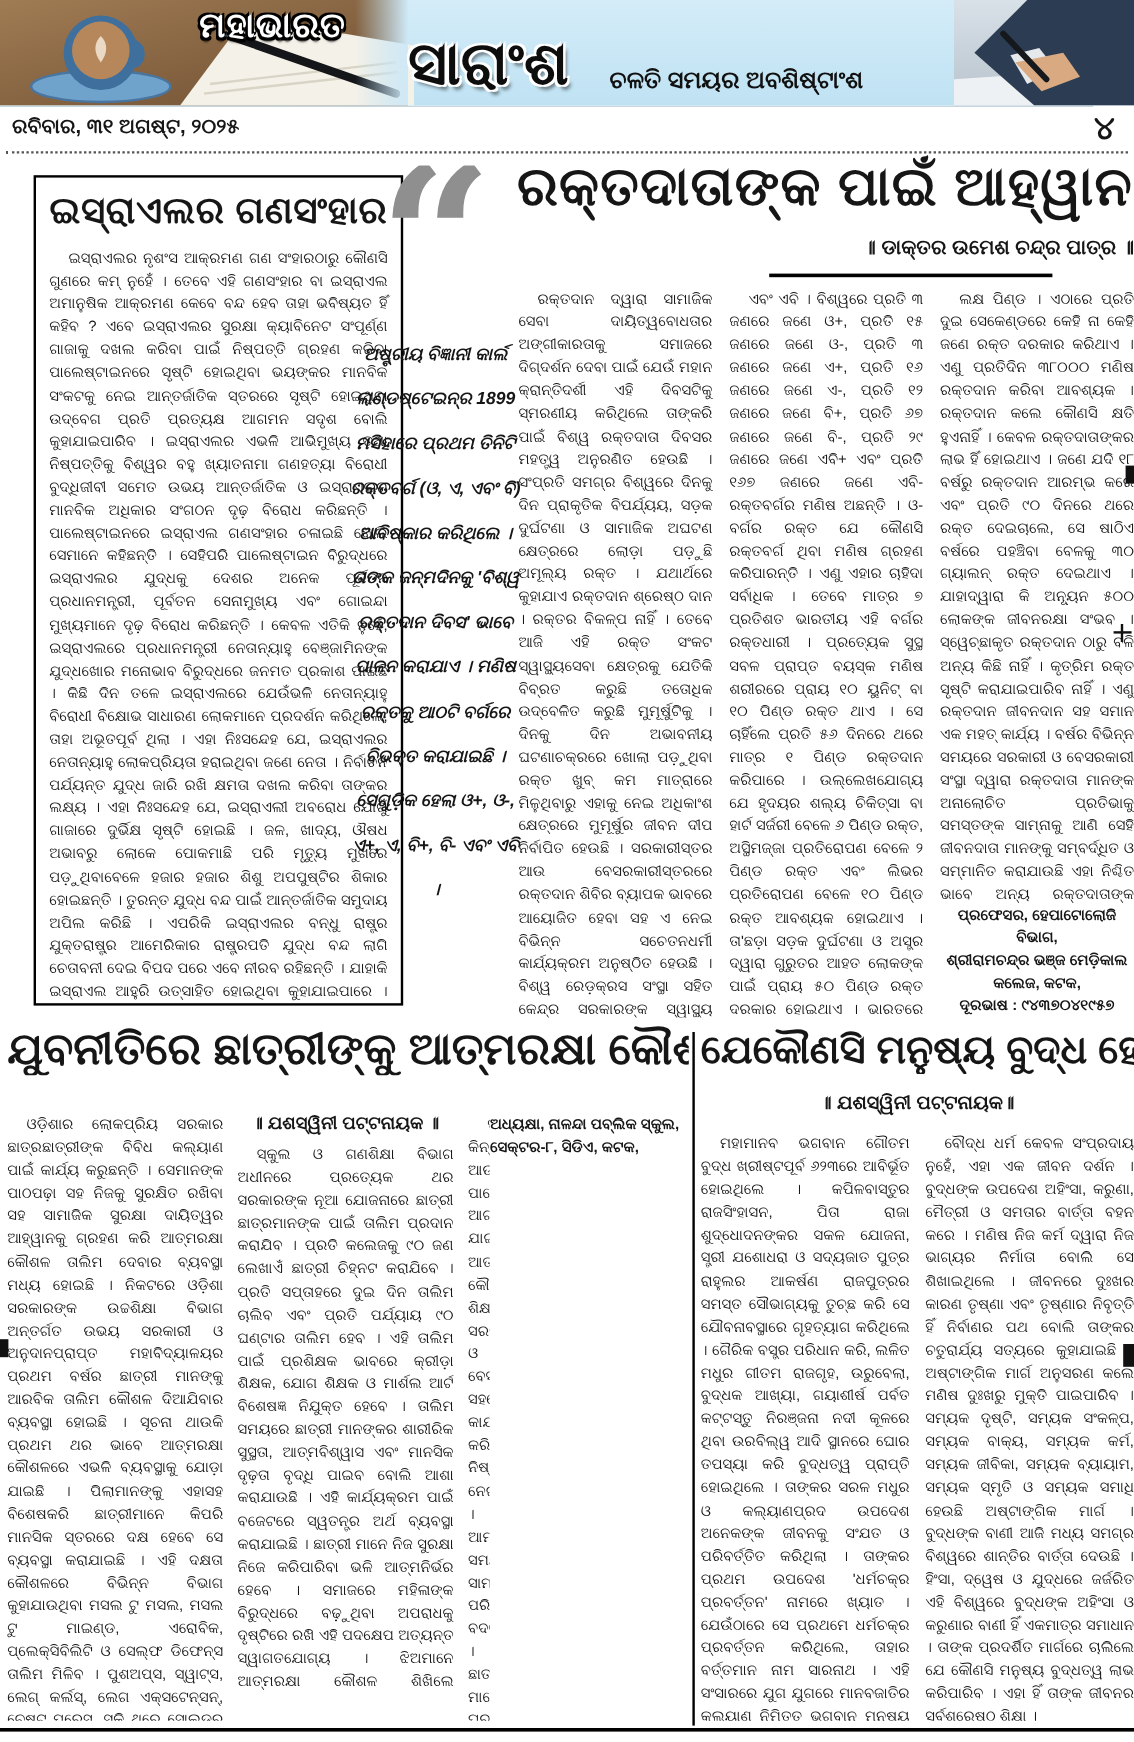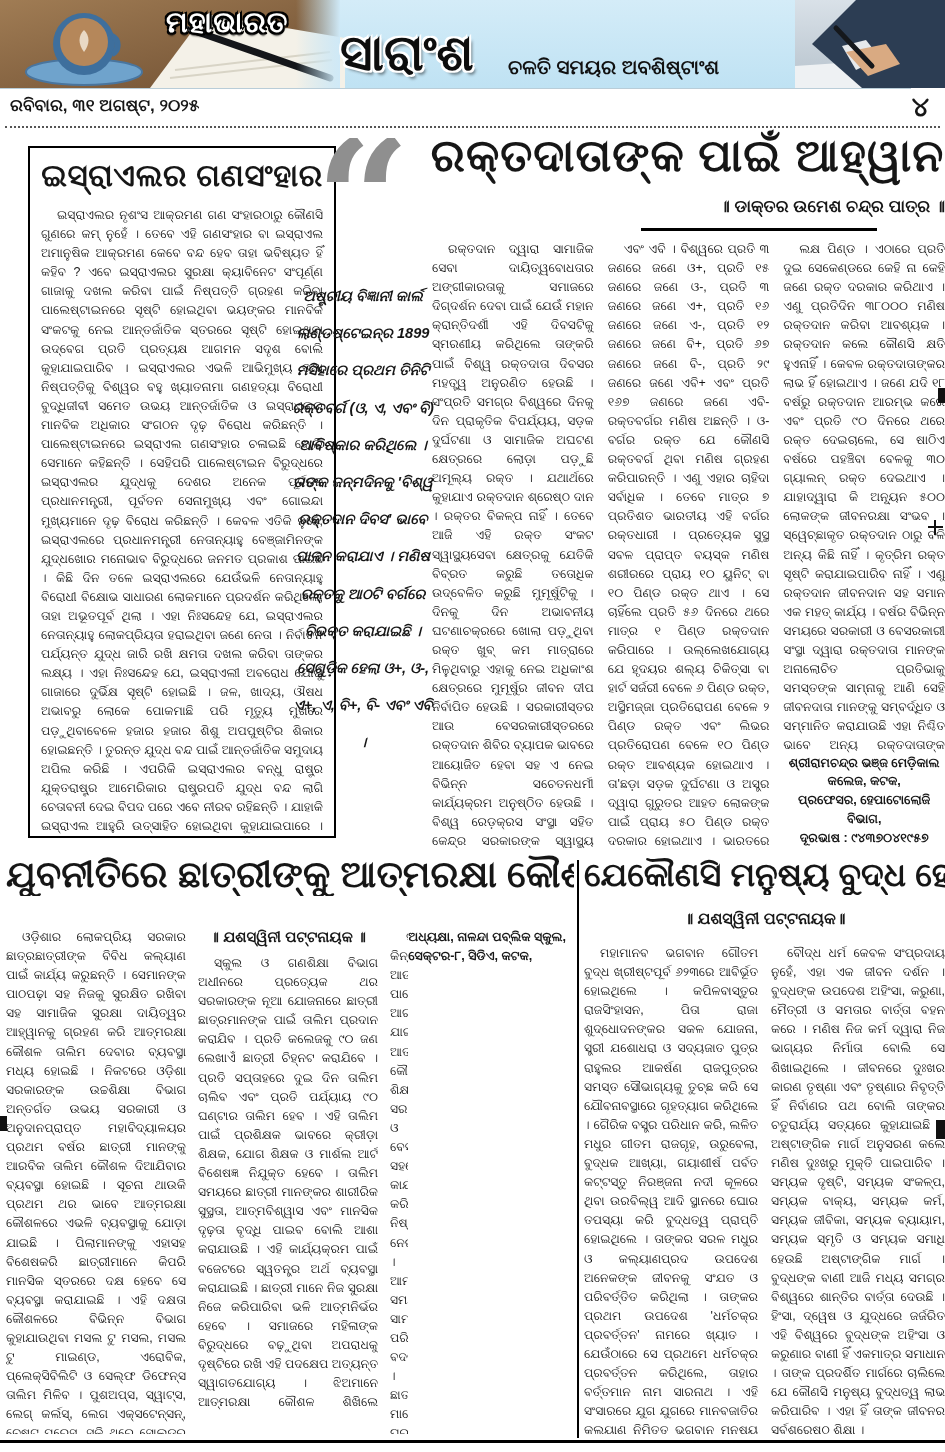--- a/index.html
+++ b/index.html
@@ -137,22 +137,22 @@
 
   <div class="blood-headline">ରକ୍ତଦାତାଙ୍କ ପାଇଁ ଆହ୍ୱାନ</div>
   <div class="blood-byline">॥ ଡାକ୍ତର ଉମେଶ ଚନ୍ଦ୍ର ପାତ୍ର ॥</div>
   <div class="blood-rule"></div>
   <div class="cols blood-cols">
     <div class="col body-text">ରକ୍ତଦାନ ଦ୍ୱାରା ସାମାଜିକ ସେବା ଦାୟିତ୍ୱବୋଧତାର ଅଙ୍ଗୀକାରତାକୁ ସମାଜରେ ଦିଗ୍‌ଦର୍ଶନ ଦେବା ପାଇଁ ଯେଉଁ ମହାନ କ୍ରାନ୍ତିଦର୍ଶୀ ଏହି ଦିବସଟିକୁ ସ୍ମରଣୀୟ କରିଥିଲେ ତାଙ୍କରି ପାଇଁ ବିଶ୍ୱ ରକ୍ତଦାତା ଦିବସର ମହତ୍ତ୍ୱ ଅନୁରଣିତ ହେଉଛି । ସଂପ୍ରତି ସମଗ୍ର ବିଶ୍ୱରେ ଦିନକୁ ଦିନ ପ୍ରାକୃତିକ ବିପର୍ଯ୍ୟୟ, ସଡ଼କ ଦୁର୍ଘଟଣା ଓ ସାମାଜିକ ଅଘଟଣ କ୍ଷେତ୍ରରେ ଲୋଡ଼ା ପଡ଼ୁଛି ଅମୂଲ୍ୟ ରକ୍ତ । ଯଥାର୍ଥରେ କୁହାଯାଏ ରକ୍ତଦାନ ଶ୍ରେଷ୍ଠ ଦାନ । ରକ୍ତର ବିକଳ୍ପ ନାହିଁ । ତେବେ ଆଜି ଏହି ରକ୍ତ ସଂକଟ ସ୍ୱାସ୍ଥ୍ୟସେବା କ୍ଷେତ୍ରକୁ ଯେତିକି ବିବ୍ରତ କରୁଛି ତତୋଧିକ ଉଦ୍‌ବେଳିତ କରୁଛି ମୁମୂର୍ଷୁଟିକୁ । ଦିନକୁ ଦିନ ଅଭାବନୀୟ ଘଟଣାଚକ୍ରରେ ଖୋଲା ପଡ଼ୁଥିବା ରକ୍ତ ଖୁବ୍ କମ ମାତ୍ରାରେ ମିଳୁଥିବାରୁ ଏହାକୁ ନେଇ ଅଧିକାଂଶ କ୍ଷେତ୍ରରେ ମୁମୂର୍ଷୁର ଜୀବନ ଦୀପ ନିର୍ବାପିତ ହେଉଛି । ସରକାରୀସ୍ତର ଆଉ ବେସରକାରୀସ୍ତରରେ ରକ୍ତଦାନ ଶିବିର ବ୍ୟାପକ ଭାବରେ ଆୟୋଜିତ ହେବା ସହ ଏ ନେଇ ବିଭିନ୍ନ ସଚେତନଧର୍ମୀ କାର୍ଯ୍ୟକ୍ରମ ଅନୁଷ୍ଠିତ ହେଉଛି । ବିଶ୍ୱ ରେଡ଼କ୍ରସ ସଂସ୍ଥା ସହିତ କେନ୍ଦ୍ର ସରକାରଙ୍କ ସ୍ୱାସ୍ଥ୍ୟ ବିଭାଗ ଓ ରାଜ୍ୟ ସରକାରଙ୍କର ସ୍ୱାସ୍ଥ୍ୟ ବିଭାଗର ପରିଚାଳନାରେ ରକ୍ତଦାତା ମାନଙ୍କ ପାଇଁ ବିଭିନ୍ନ କାର୍ଯ୍ୟକ୍ରମ ଅନୁଷ୍ଠିତ ହେଉଛି । ଅଷ୍ଟ୍ରୀୟ ବିଜ୍ଞାନୀ କାର୍ଲ ଲାଣ୍ଡଷ୍ଟେଇନ୍ର ୧୯୦୧ ମସିହାରେ ପ୍ରଥମ ତିନିଟି ରକ୍ତବର୍ଗ (ଓ, ଏ, ଏବଂ ବି) ଆବିଷ୍କାର କରିଥିଲେ । ତାଙ୍କ ଜନ୍ମଦିନକୁ 'ବିଶ୍ୱ ରକ୍ତଦାନ ଦିବସ' ଭାବେ ପାଳନ କରାଯାଏ । ସେଗୁଡ଼ିକ ହେଲା ଓ+, ଓ-, ଏ+, ଏ, ବି+, ବି-</div>
     <div class="col body-text">ଏବଂ ଏବି । ବିଶ୍ୱରେ ପ୍ରତି ୩ ଜଣରେ ଜଣେ ଓ+, ପ୍ରତି ୧୫ ଜଣରେ ଜଣେ ଓ-, ପ୍ରତି ୩ ଜଣରେ ଜଣେ ଏ+, ପ୍ରତି ୧୬ ଜଣରେ ଜଣେ ଏ-, ପ୍ରତି ୧୨ ଜଣରେ ଜଣେ ବି+, ପ୍ରତି ୬୭ ଜଣରେ ଜଣେ ବି-, ପ୍ରତି ୨୯ ଜଣରେ ଜଣେ ଏବି+ ଏବଂ ପ୍ରତି ୧୬୭ ଜଣରେ ଜଣେ ଏବି- ରକ୍ତବର୍ଗର ମଣିଷ ଅଛନ୍ତି । ଓ- ବର୍ଗର ରକ୍ତ ଯେ କୌଣସି ରକ୍ତବର୍ଗ ଥିବା ମଣିଷ ଗ୍ରହଣ କରିପାରନ୍ତି । ଏଣୁ ଏହାର ଚାହିଦା ସର୍ବାଧିକ । ତେବେ ମାତ୍ର ୭ ପ୍ରତିଶତ ଭାରତୀୟ ଏହି ବର୍ଗର ରକ୍ତଧାରୀ । ପ୍ରତ୍ୟେକ ସୁସ୍ଥ ସବଳ ପ୍ରାପ୍ତ ବୟସ୍କ ମଣିଷ ଶରୀରରେ ପ୍ରାୟ ୧୦ ୟୁନିଟ୍ ବା ୧୦ ପିଣ୍ଡ ରକ୍ତ ଥାଏ । ସେ ଚାହିଁଲେ ପ୍ରତି ୫୬ ଦିନରେ ଥରେ ମାତ୍ର ୧ ପିଣ୍ଡ ରକ୍ତଦାନ କରିପାରେ । ଉଲ୍ଲେଖଯୋଗ୍ୟ ଯେ ହୃଦୟର ଶଲ୍ୟ ଚିକିତ୍ସା ବା ହାର୍ଟ ସର୍ଜରୀ ବେଳେ ୬ ପିଣ୍ଡ ରକ୍ତ, ଅସ୍ଥିମଜ୍ଜା ପ୍ରତିରୋପଣ ବେଳେ ୨ ପିଣ୍ଡ ରକ୍ତ ଏବଂ ଲିଭର ପ୍ରତିରୋପଣ ବେଳେ ୧୦ ପିଣ୍ଡ ରକ୍ତ ଆବଶ୍ୟକ ହୋଇଥାଏ । ତା'ଛଡ଼ା ସଡ଼କ ଦୁର୍ଘଟଣା ଓ ଅସ୍ତ୍ର ଦ୍ୱାରା ଗୁରୁତର ଆହତ ଲୋକଙ୍କ ପାଇଁ ପ୍ରାୟ ୫୦ ପିଣ୍ଡ ରକ୍ତ ଦରକାର ହୋଇଥାଏ । ଭାରତରେ ବାର୍ଷିକ ଆବଶ୍ୟକତା ପ୍ରାୟ ୧୫୦ ଲକ୍ଷ ପିଣ୍ଡ ହୋଇଥିବା ବେଳେ ସଂଗୃହୀତ ହୁଏ ମାତ୍ର ୧୧୦</div>
     <div class="col blood-col3">
       <div class="body-text">ଲକ୍ଷ ପିଣ୍ଡ । ଏଠାରେ ପ୍ରତି ଦୁଇ ସେକେଣ୍ଡରେ କେହି ନା କେହି ଜଣେ ରକ୍ତ ଦରକାର କରିଥାଏ । ଏଣୁ ପ୍ରତିଦିନ ୩୮୦୦୦ ମଣିଷ ରକ୍ତଦାନ କରିବା ଆବଶ୍ୟକ । ରକ୍ତଦାନ କଲେ କୌଣସି କ୍ଷତି ହୁଏନାହିଁ । କେବଳ ରକ୍ତଦାତାଙ୍କର ଲାଭ ହିଁ ହୋଇଥାଏ । ଜଣେ ଯଦି ୧୮ ବର୍ଷରୁ ରକ୍ତଦାନ ଆରମ୍ଭ କରେ ଏବଂ ପ୍ରତି ୯୦ ଦିନରେ ଥରେ ରକ୍ତ ଦେଇଚାଲେ, ସେ ଷାଠିଏ ବର୍ଷରେ ପହଞ୍ଚିବା ବେଳକୁ ୩୦ ଗ୍ୟାଲନ୍ ରକ୍ତ ଦେଇଥାଏ । ଯାହାଦ୍ୱାରା କି ଅନ୍ୟୂନ ୫୦୦ ଲୋକଙ୍କ ଜୀବନରକ୍ଷା ସଂଭବ । ସ୍ୱେଚ୍ଛାକୃତ ରକ୍ତଦାନ ଠାରୁ ବଳି ଅନ୍ୟ କିଛି ନାହିଁ । କୃତ୍ରିମ ରକ୍ତ ସୃଷ୍ଟି କରାଯାଇପାରିବ ନାହିଁ । ଏଣୁ ରକ୍ତଦାନ ଜୀବନଦାନ ସହ ସମାନ ଏକ ମହତ୍ କାର୍ଯ୍ୟ । ବର୍ଷର ବିଭିନ୍ନ ସମୟରେ ସରକାରୀ ଓ ବେସରକାରୀ ସଂସ୍ଥା ଦ୍ୱାରା ରକ୍ତଦାତା ମାନଙ୍କ ଅନାଲୋଚିତ ପ୍ରତିଭାକୁ ସମସ୍ତଙ୍କ ସାମ୍ନାକୁ ଆଣି ସେହି ଜୀବନଦାତା ମାନଙ୍କୁ ସମ୍ବର୍ଦ୍ଧିତ ଓ ସମ୍ମାନିତ କରାଯାଉଛି ଏହା ନିଶ୍ଚିତ ଭାବେ ଅନ୍ୟ ରକ୍ତଦାତାଙ୍କ ଭିତରେ ପ୍ରେରଣା ସୃଷ୍ଟି କରିବ । ଅନ୍ୟ ଜଣଙ୍କ ଅମୂଲ୍ୟ ଜୀବନ ରକ୍ଷା ହୋଇପାରିଲେ ଏହା ଯଥାର୍ଥ ଭାବେ ଜୀବନର ଶ୍ରେଷ୍ଠ ଦାୟିତ୍ୱବୋଧ । ସେ ହୁଅନ୍ତୁ ଏହି ବାର୍ତ୍ତା ବିଶ୍ୱ ରକ୍ତଦାତା ଦିବସର ଅନୁଚିନ୍ତନ ହେଉ ଏହା ହିଁ କାମନା ।</div>
       <div class="credit">
+        <div>ପ୍ରଫେସର, ହେପାଟୋଲୋଜି ବିଭାଗ,</div>
         <div>ଶ୍ରୀରାମଚନ୍ଦ୍ର ଭଞ୍ଜ ମେଡ଼ିକାଲ କଲେଜ, କଟକ,</div>
-        <div>ପ୍ରଫେସର, ହେପାଟୋଲୋଜି ବିଭାଗ,</div>
         <div>ଦୂରଭାଷ : ୯୪୩୭୦୪୧୯୫୭</div>
       </div>
     </div>
   </div>
 
   <div class="sd-headline">ଯୁବନୀତିରେ ଛାତ୍ରୀଙ୍କୁ ଆତ୍ମରକ୍ଷା କୌଶଳ</div>
   <div class="cols sd-cols">
     <div class="col body-text">ଓଡ଼ିଶାର ଲୋକପ୍ରିୟ ସରକାର ଛାତ୍ରଛାତ୍ରୀଙ୍କ ବିବିଧ କଲ୍ୟାଣ ପାଇଁ କାର୍ଯ୍ୟ କରୁଛନ୍ତି । ସେମାନଙ୍କ ପାଠପଢ଼ା ସହ ନିଜକୁ ସୁରକ୍ଷିତ ରଖିବା ସହ ସାମାଜିକ ସୁରକ୍ଷା ଦାୟିତ୍ୱର ଆହ୍ୱାନକୁ ଗ୍ରହଣ କରି ଆତ୍ମରକ୍ଷା କୌଶଳ ତାଲିମ ଦେବାର ବ୍ୟବସ୍ଥା ମଧ୍ୟ ହୋଇଛି । ନିକଟରେ ଓଡ଼ିଶା ସରକାରଙ୍କ ଉଚ୍ଚଶିକ୍ଷା ବିଭାଗ ଅନ୍ତର୍ଗତ ଉଭୟ ସରକାରୀ ଓ ଅନୁଦାନପ୍ରାପ୍ତ ମହାବିଦ୍ୟାଳୟର ପ୍ରଥମ ବର୍ଷର ଛାତ୍ରୀ ମାନଙ୍କୁ ଆରବିକ ତାଲିମ କୌଶଳ ଦିଆଯିବାର ବ୍ୟବସ୍ଥା ହୋଇଛି । ସୂଚନା ଥାଉକି ପ୍ରଥମ ଥର ଭାବେ ଆତ୍ମରକ୍ଷା କୌଶଳରେ ଏଭଳି ବ୍ୟବସ୍ଥାକୁ ଯୋଡ଼ା ଯାଇଛି । ପିଲାମାନଙ୍କୁ ଏହାସହ ବିଶେଷକରି ଛାତ୍ରୀମାନେ କିପରି ମାନସିକ ସ୍ତରରେ ଦକ୍ଷ ହେବେ ସେ ବ୍ୟବସ୍ଥା କରାଯାଇଛି । ଏହି ଦକ୍ଷତା କୌଶଳରେ ବିଭିନ୍ନ ବିଭାଗ କୁହାଯାଉଥିବା ମସଲ ଟୁ ମସଲ, ମସଲ ଟୁ ମାଇଣ୍ଡ, ଏରୋବିକ, ପ୍ଲେକ୍ସିବିଲିଟି ଓ ସେଲ୍ଫ ଡିଫେନ୍ସ ତାଲିମ ମିଳିବ । ପୁଶଅପ୍ସ, ସ୍ୱାଟ୍ସ, ଲେଗ୍ କର୍ଲସ୍, ଲେଗ ଏକ୍ସଟେନ୍ସନ୍, ଚେଷ୍ଟ ପ୍ରେସ, ସ୍କି ଥ୍ରେ ସୋଲଡର ଷ୍ଟ୍ରେଚ ଭଳି ବିଷୟରେ ମଧ୍ୟ ଛାତ୍ରୀ ମାନଙ୍କୁ ଶିକ୍ଷା ଦିଆଯିବ । ଆତ୍ମରକ୍ଷା କୌଶଳ ତାଲିମକୁ ଅଧିକ ବ୍ୟବସ୍ଥିତ ଢଙ୍ଗରେ କରିବାକୁ ବିଭାଗ ପକ୍ଷରୁ ପ୍ରଥମ ପର୍ଯ୍ୟାୟରେ ୧୯୫ଟି କଲେଜରେ ଆତ୍ମରକ୍ଷା କୌଶଳ କ୍ଲବ ଗଠନ କରାଯିବା ସହ ଛାତ୍ରୀ ମାନଙ୍କୁ ତାଲିମ ଦିଆଯିବ ।</div>
     <div class="col">
       <div class="sd-byline">॥ ଯଶସ୍ୱିନୀ ପଟ୍ଟନାୟକ ॥</div>

